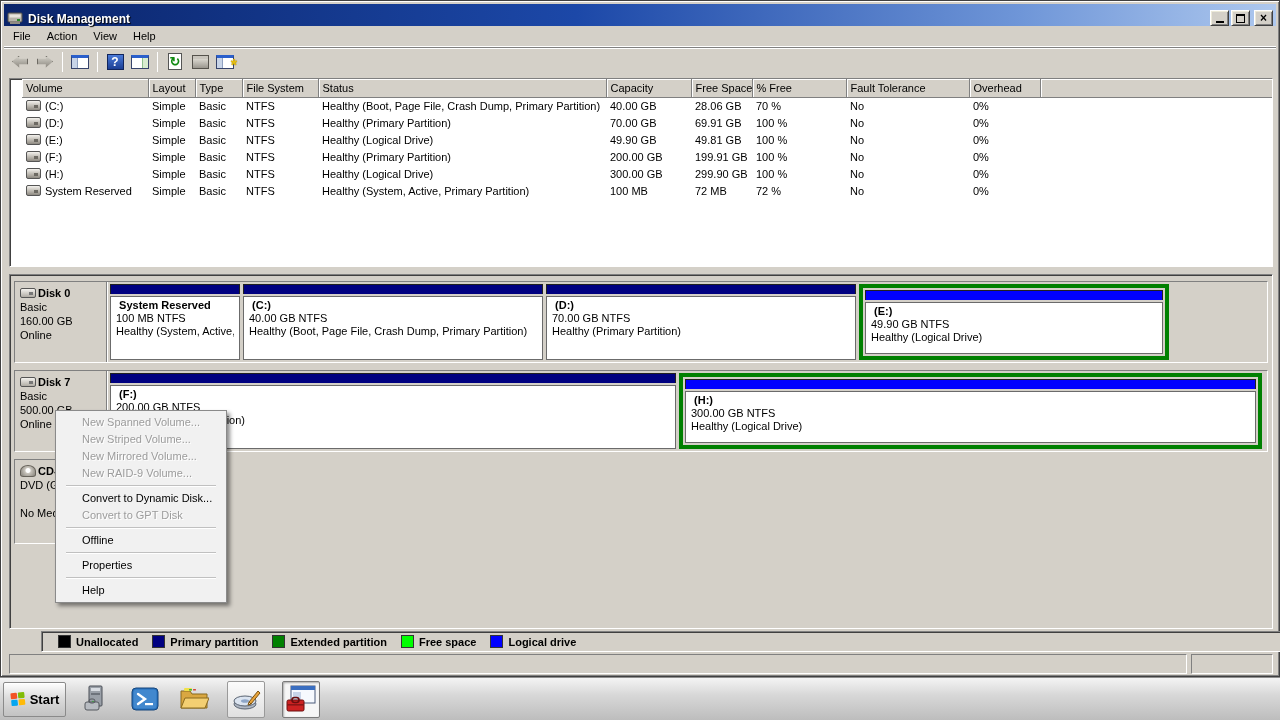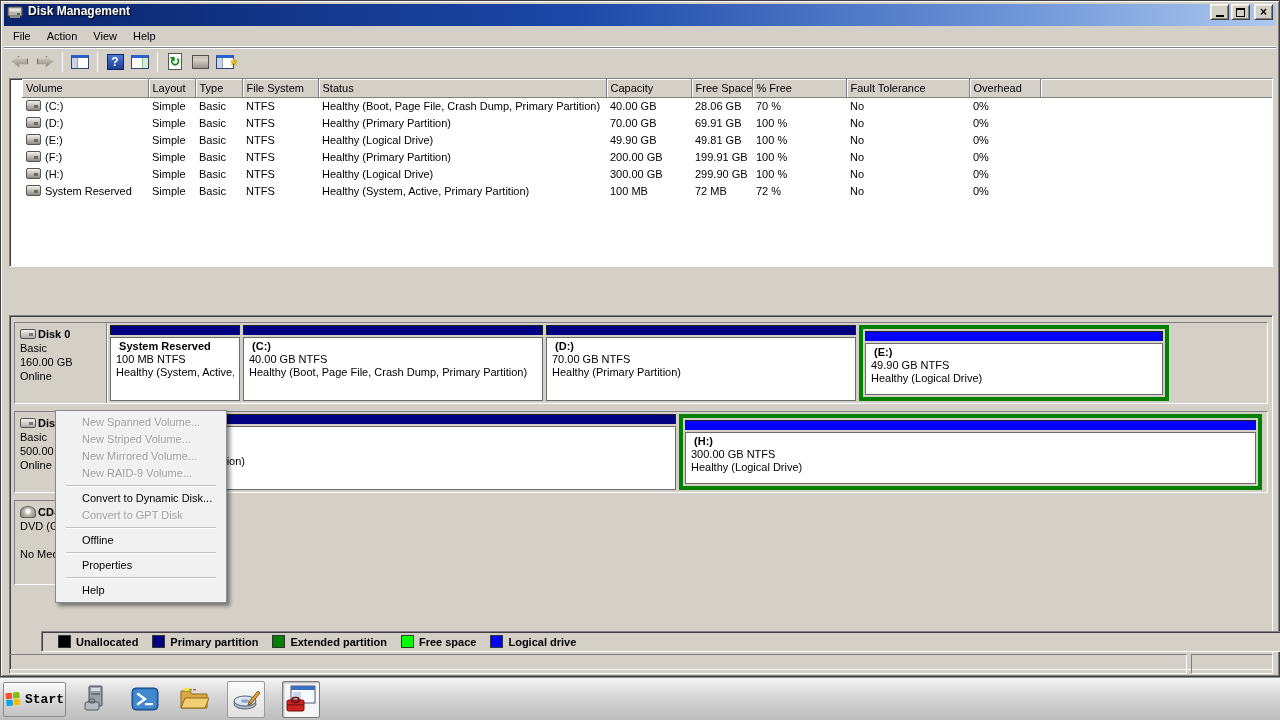--- a/index.html
+++ b/index.html
@@ -3,21 +3,21 @@
 <meta charset="utf-8">
 <style>
   * { box-sizing: border-box; margin: 0; padding: 0; }
   html,body { width:1280px; height:720px; overflow:hidden; background:#3a6ea5;
     font-family:"Liberation Sans", sans-serif; font-size:11px; color:#000; }
 
   
   .window { position:absolute; left:0; top:0; width:1280px; height:677px;
     background:#d4d0c8; border:1px solid #404040;
     box-shadow: inset 1px 1px 0 #fff, inset -1px -1px 0 #808080; padding:3px; }
-  .titlebar { height:22px; display:flex; align-items:flex-start; padding:0 3px;
+  .titlebar { height:22px; display:flex; align-items:flex-end; padding:0 3px;
     background:linear-gradient(90deg,#0a246a 0%,#1c48a8 45%,#6f96d8 80%,#aec8ee 100%); }
   .title-icon { width:16px; height:16px; flex:0 0 16px; }
   .title-text { color:#fff; font-weight:bold; font-size:12px; margin-left:5px; flex:1;
     text-shadow:1px 1px 1px #000; }
   .winbtn { width:19px; height:16px; margin-left:2px; background:#d4d0c8;
     border:1px solid; border-color:#fff #404040 #404040 #fff;
     box-shadow:inset 1px 1px 0 #ece9d8, inset -1px -1px 0 #808080;
     display:flex; align-items:center; justify-content:center; }
   .winbtn.close { margin-left:4px; }
   .g-min { width:8px; height:2px; background:#000; margin-top:8px; }
@@ -58,21 +58,21 @@
     box-shadow:inset 1px 1px 0 #fff; white-space:nowrap; overflow:hidden; }
   .vtable td { height:17px; padding:0 4px; white-space:nowrap; overflow:hidden; }
   .vol-cell { display:flex; align-items:center; gap:4px; }
   .vol-icon { width:15px; height:11px; flex:0 0 15px; border:1px solid #555; border-radius:2px;
     background:linear-gradient(#f4f2ee,#b8b4ac 60%,#8f8b83); position:relative; }
   .vol-icon::after { content:""; position:absolute; right:2px; top:4px; width:4px; height:3px; background:#6d6a63; }
 
   
   .graphpane { position:absolute; left:8px; top:273px; width:1264px; height:355px;
     border:1px solid; border-color:#808080 #fff #fff #808080; box-shadow:inset 1px 1px 0 #404040;
-    background:#d4d0c8; padding:4px 2px 0 2px; overflow:hidden;margin-top:41px; }
+    background:#d4d0c8; padding:4px 2px 0 2px; overflow:hidden; }
   .diskrow { display:flex; margin:2px 2px 7px 2px; height:82px;
     border:1px solid; border-color:#808080 #fff #fff #808080; }
   .diskrow.cd { width:96px; }
   .diskhdr { width:92px; flex:0 0 92px; padding:4px 2px 0 5px; border-right:1px solid #808080;
     box-shadow:1px 0 0 #fff; line-height:14px; overflow:hidden; }
   .diskhdr .dname { font-weight:bold; display:flex; align-items:center; gap:2px; white-space:nowrap; }
   .disk-icon { width:16px; height:10px; flex:0 0 16px; border:1px solid #555; border-radius:2px;
     background:linear-gradient(#f4f2ee,#b0aca4); position:relative; }
   .disk-icon::after { content:""; position:absolute; right:2px; top:3px; width:4px; height:3px; background:#777; }
   .cd-icon { width:16px; height:12px; flex:0 0 16px; border-radius:50% 50% 20% 20%;
@@ -104,21 +104,21 @@
   .statusbar { position:absolute; left:8px; top:653px; width:1264px; height:20px; display:flex; gap:4px; }
   .scell { border:1px solid; border-color:#808080 #fff #fff #808080; flex:1; }
   .scell.small { flex:0 0 82px; }
 
   
   .taskbar { position:absolute; left:0; top:677px; width:1280px; height:43px;
     background:linear-gradient(#f4f4f4,#d8d8d8 40%,#bdbdbd); border-top:1px solid #8e8e8e;
     display:flex; align-items:center; }
   .startbtn { margin-left:3px; height:35px; width:63px; display:flex; align-items:center; justify-content:center; gap:4px;
     background:linear-gradient(#fefefe,#dcdcdc 45%,#c2c2c2); border:1px solid #8a8a8a; border-radius:2px;
-    font-weight:bold; font-size:13px; box-shadow:inset 0 1px 0 #fff;font-family:Liberation Mono, monospace; }
+    font-weight:bold; font-size:13px; box-shadow:inset 0 1px 0 #fff; }
   .ql { display:flex; align-items:center; margin-left:14px; gap:17px; }
   .ql-icon { width:32px; height:32px; display:flex; align-items:center; justify-content:center; }
   .ql-btn { width:38px; height:37px; display:flex; align-items:center; justify-content:center;
     border:1px solid #9a9a9a; border-radius:2px; background:linear-gradient(#fbfbfb,#e0e0e0); }
   .ql-btn.active { background:#f6f6f6; border-color:#7a7a7a; box-shadow:inset 1px 1px 2px #aaa; }
   .tray { margin-left:auto; display:flex; align-items:center; gap:8px; padding-right:2px; height:100%; }
   .chev { transform:rotate(90deg); font-size:13px; font-weight:bold; color:#333; }
   .clock { text-align:center; line-height:14px; padding:0 6px; }
   .showdesk { width:14px; height:100%; border-left:1px solid #8e8e8e; background:linear-gradient(#e8e8e8,#c4c4c4); }
 </style>

